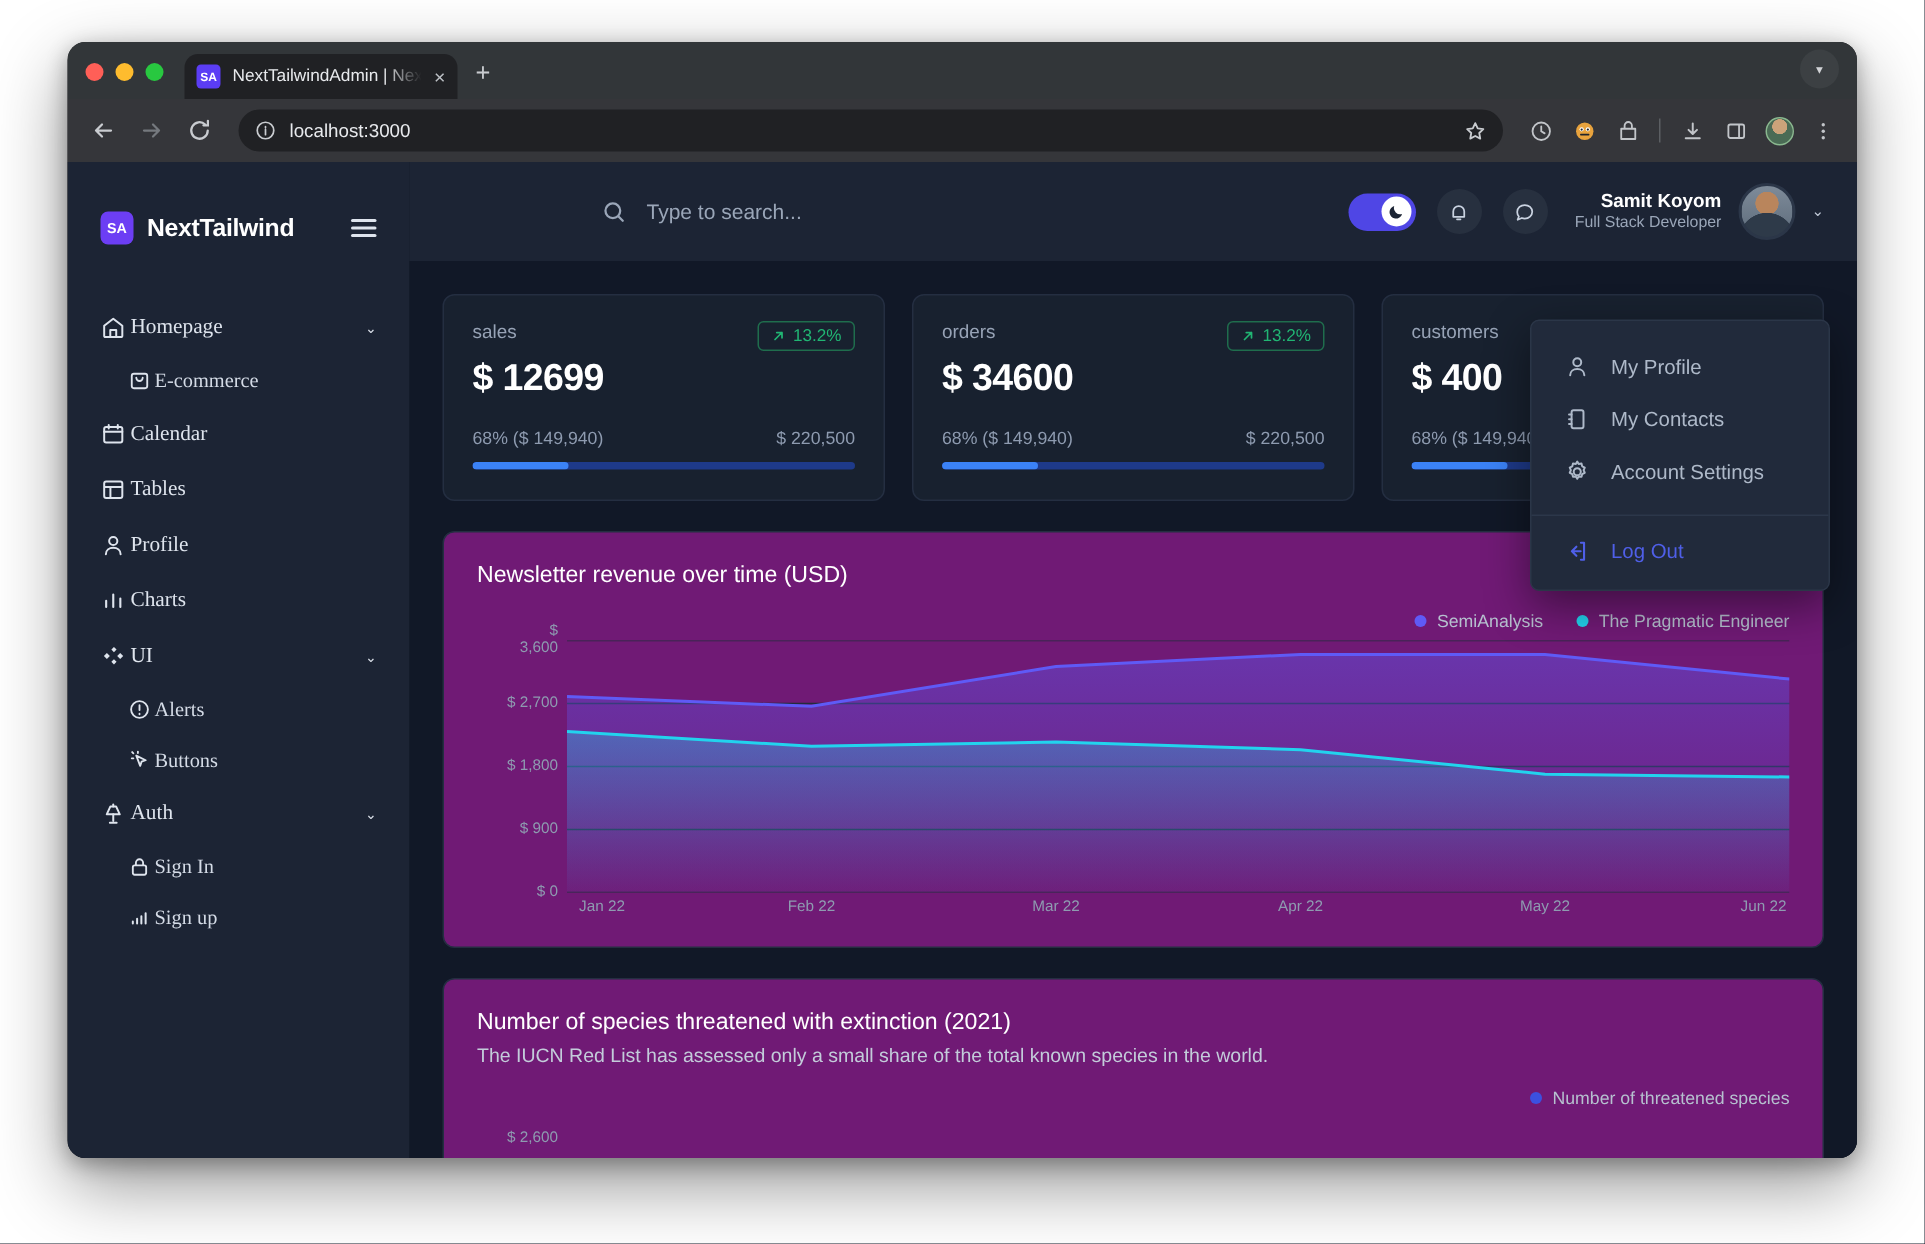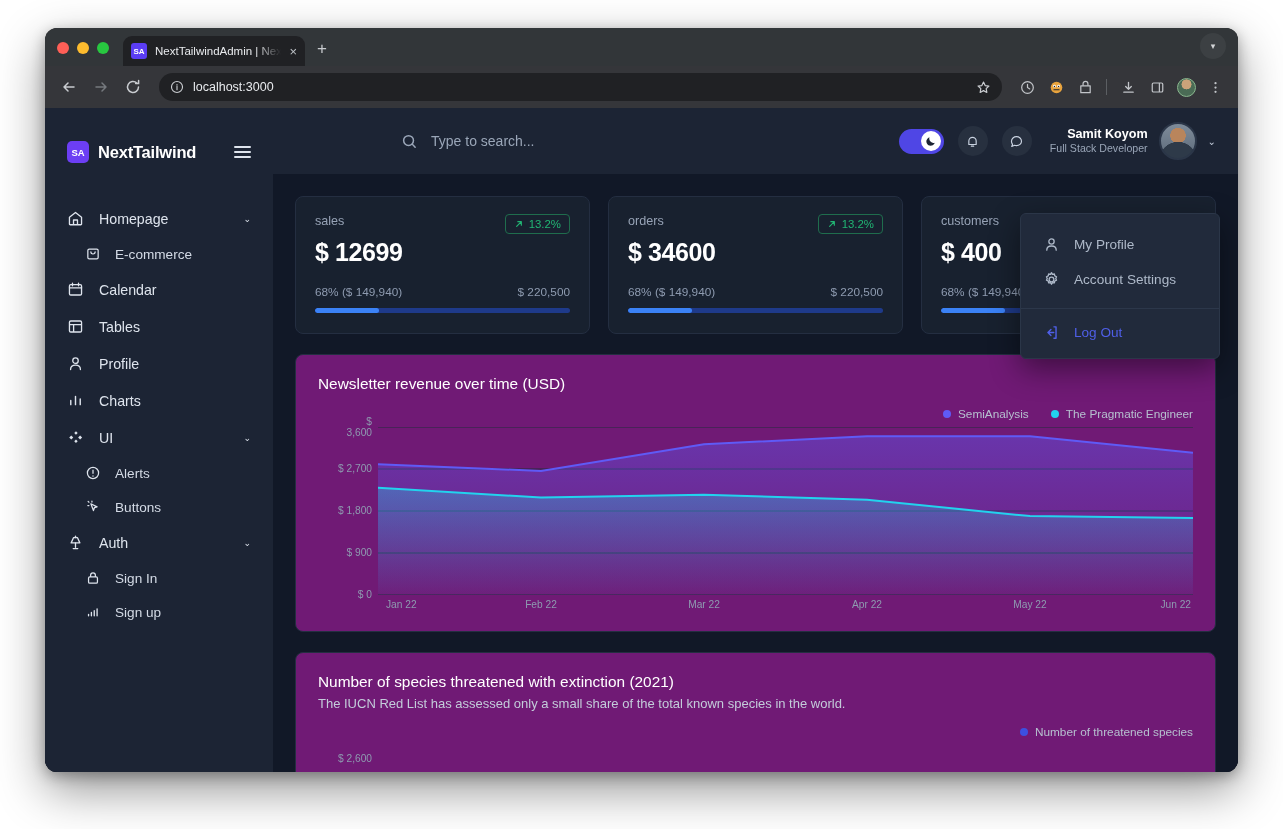--- a/index.html
+++ b/index.html
@@ -122,21 +122,21 @@
   .hamburger { margin-left: auto; color: #dee4ed; display: flex; flex-direction: column; gap: 3.5px; }
   .hamburger i { display: block; width: 17px; height: 1.8px; background: #dee4ed; border-radius: 1px; }
   .nav { padding: 26px 10px 0 10px; }
   .nav-item {
     display: flex; align-items: center;
     height: 37px; padding: 0 12px;
     border-radius: 6px;
     color: #dee4ed; font-size: 14.2px;
   }
   .nav-item .ic { width: 20px; flex: none; display: flex; align-items: center; justify-content: flex-start; color: #dee4ed; }
-  .nav-item .lbl { margin-left: 12px; }
+  .nav-item .lbl { margin-left: 0; font-family: Liberation Serif, serif; }
   .nav-item .caret { margin-left: auto; color: #dee4ed; font-size: 9px; }
   .nav-item.sub { padding-left: 30px; font-size: 13.6px; height: 34px; color: #d4dbe6; }
   .nav-item.sub .ic { width: 18px; }
   
   .main { flex: 1; display: flex; flex-direction: column; min-width: 0; }
   .header {
     height: 66px; flex: none;
     background: #1c2434;
     display: flex; align-items: center;
     padding: 0 22px 0 18px;
@@ -677,20 +677,29 @@
         <span class="ic">
           <svg width="17" height="17" viewBox="0 0 18 18" fill="none" stroke="currentColor" stroke-width="1.4" stroke-linecap="round">
               <circle cx="9" cy="5.8" r="2.8"></circle>
               <path d="M4 15c0-2.8 2.2-4.4 5-4.4s5 1.6 5 4.4"></path>
             </svg>
         </span>
         <span>My Profile</span>
       </div>
       <div class="dd-item">
         <span class="ic">
+          <svg width="17" height="17" viewBox="0 0 18 18" fill="none" stroke="currentColor" stroke-width="1.4" stroke-linejoin="round">
+              <rect x="5" y="2.6" width="8.4" height="12.8" rx="1.4"></rect>
+              <path d="M5 5.6H3.2M5 9H3.2M5 12.4H3.2" stroke-linecap="round"></path>
+            </svg>
+        </span>
+        <span>My Contacts</span>
+      </div>
+      <div class="dd-item">
+        <span class="ic">
           <svg width="17" height="17" viewBox="0 0 18 18" fill="none" stroke="currentColor" stroke-width="1.4">
               <circle cx="9" cy="9" r="2.5"></circle>
               <path d="M9 1.8l1 1.7 2-.3.5 2 1.8.9-.8 1.8.8 1.8-1.8.9-.5 2-2-.3-1 1.7-1-1.7-2 .3-.5-2-1.8-.9.8-1.8-.8-1.8 1.8-.9.5-2 2 .3z" stroke-linejoin="round"></path>
             </svg>
         </span>
         <span>Account Settings</span>
       </div>
       <div class="dd-sep"></div>
       <div class="dd-item dd-logout">
         <span class="ic">

